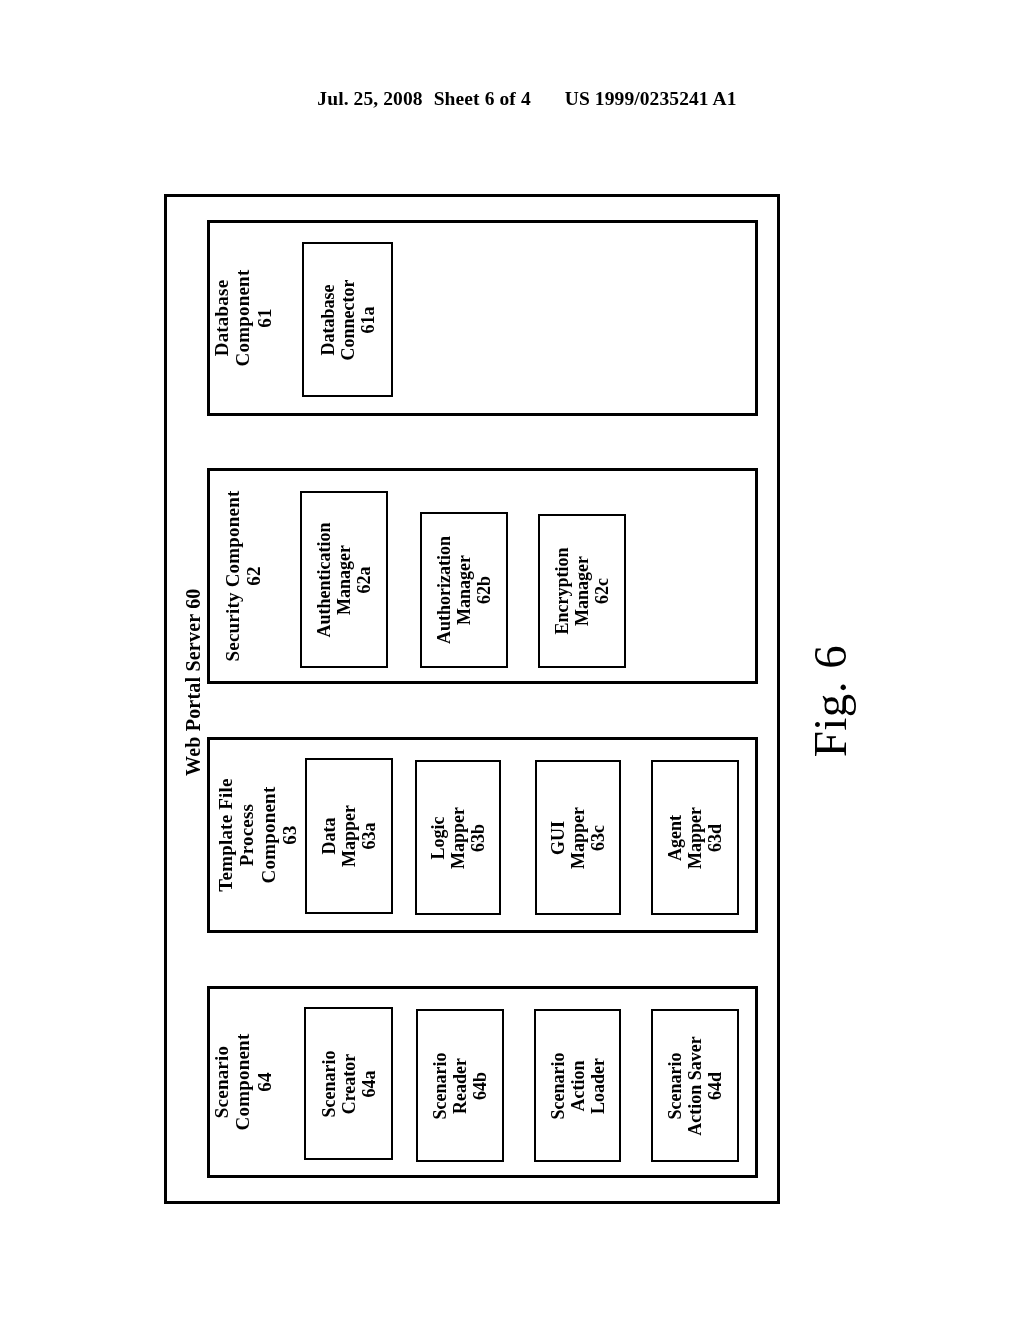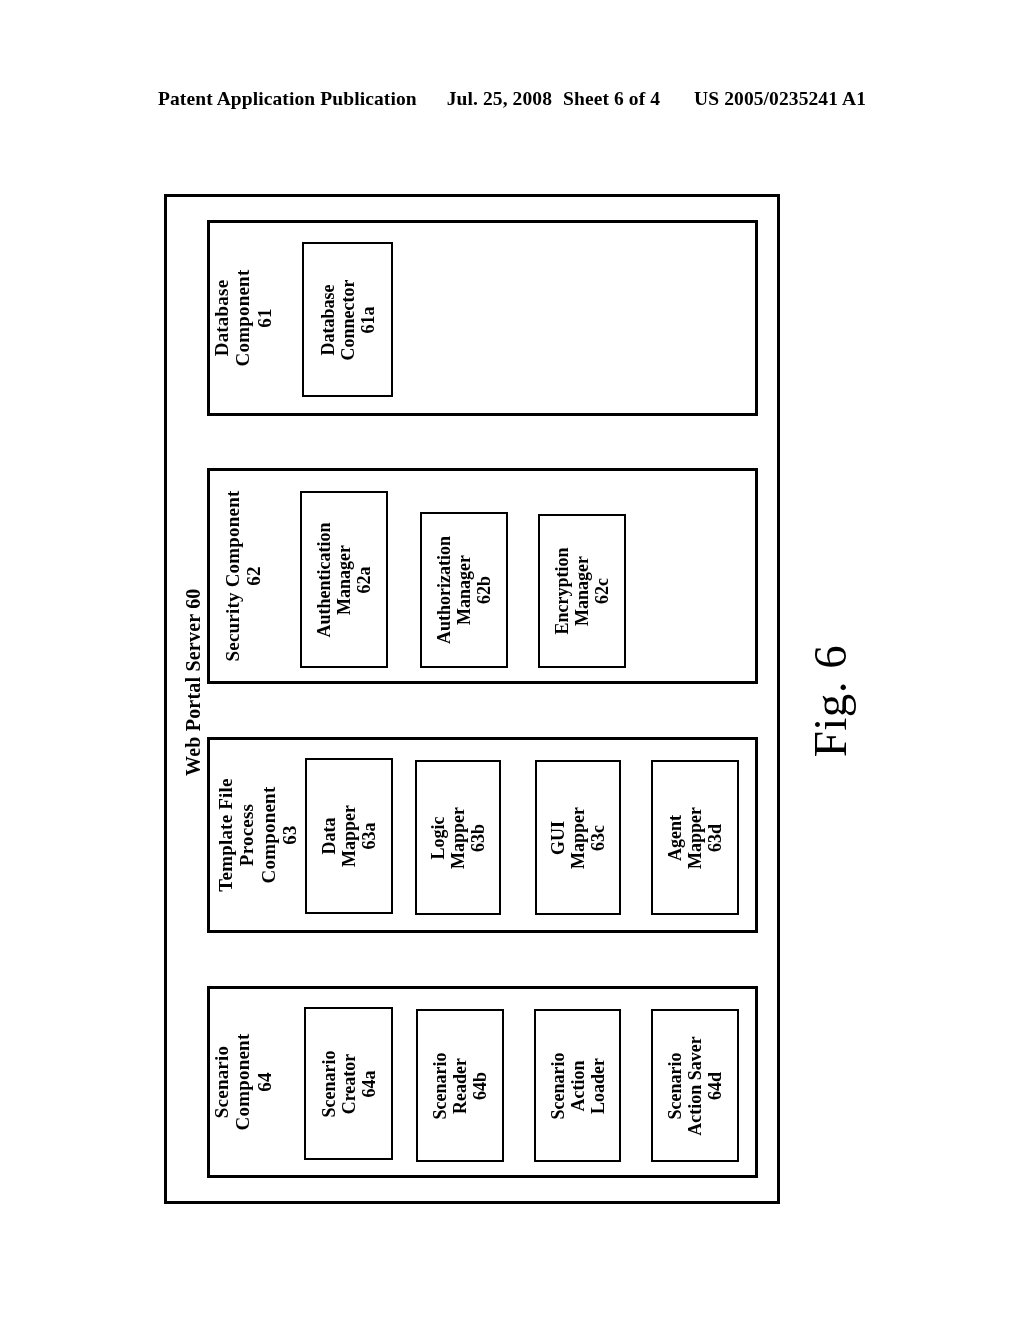--- a/index.html
+++ b/index.html
@@ -153,27 +153,26 @@
     width: 5px;
     height: 4px;
     background: #000;
     transform: rotate(-20deg);
   }
 </style>
 </head>
 <body>
 
 <div class="page-header">
-  <span class="hdr-seg">Patent Application Publication</span>
   <span class="gap-lg"></span>
   <span class="hdr-seg">Jul. 25, 2008</span>
   <span class="gap-sm"></span>
   <span class="hdr-seg">Sheet 6 of 4</span>
   <span class="gap-xl"></span>
-  <span class="hdr-seg">US 2005/0235241 A1</span>
+  <span class="hdr-seg">US 1999/0235241 A1</span>
 </div>
 
 <div class="figure-frame"></div>
 
 <div class="server-title-wrap">
   <div class="vtext server-title">Web Portal Server 60</div>
 </div>
 
 <div class="speck"></div>
 

